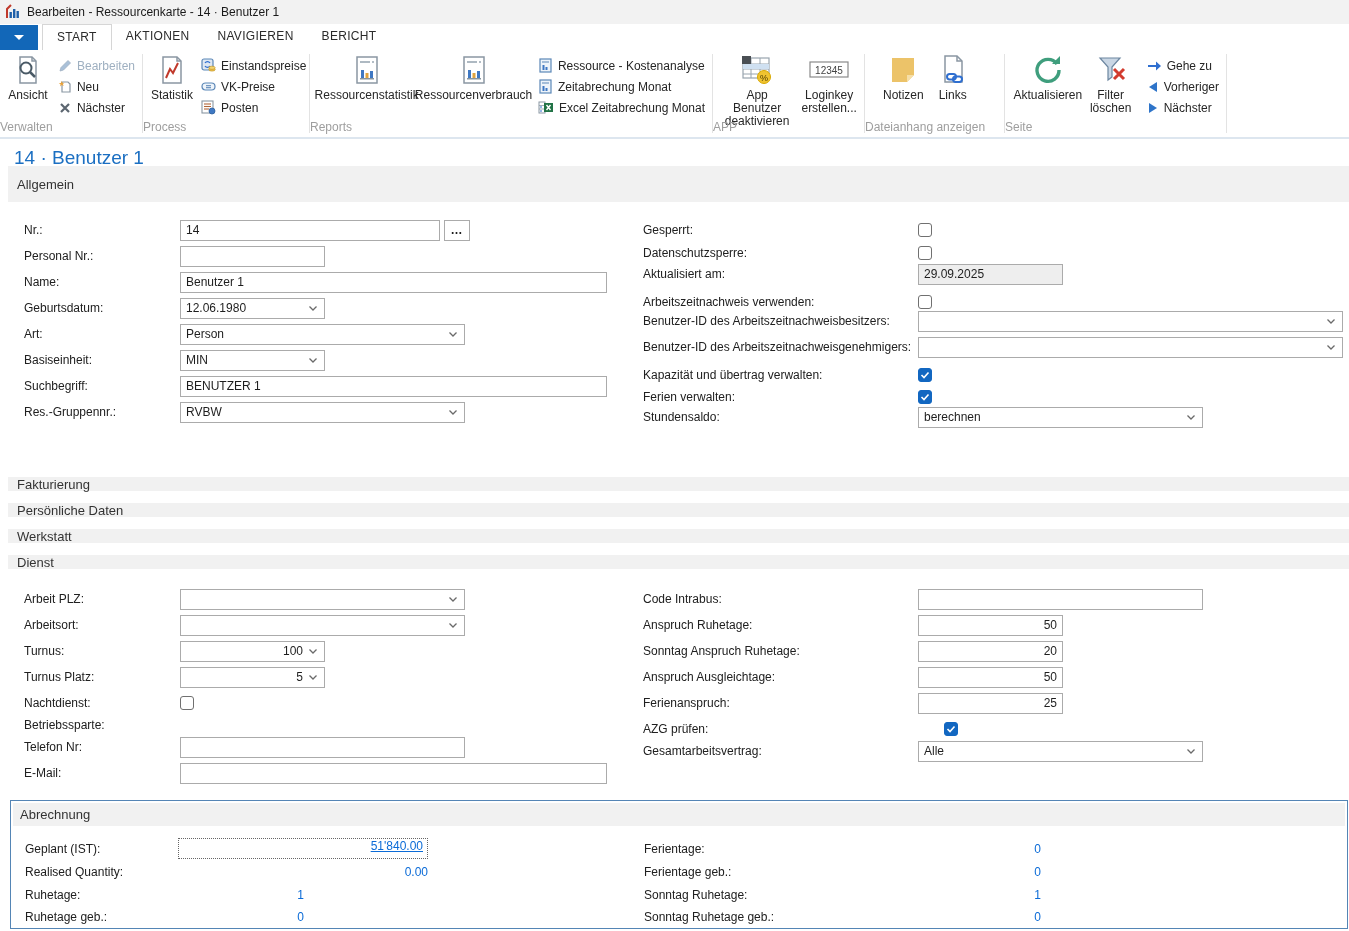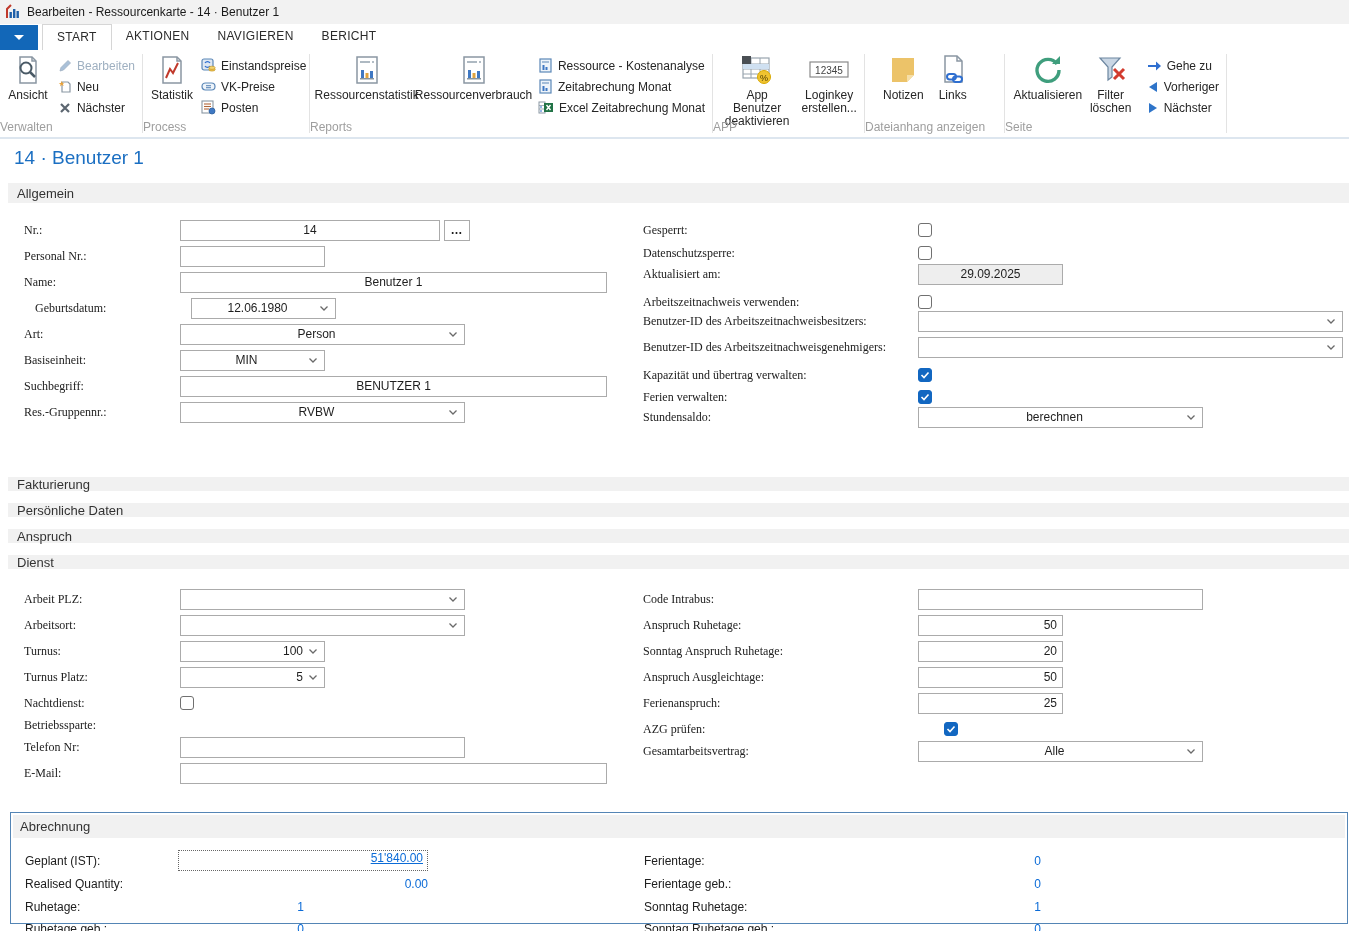--- a/index.html
+++ b/index.html
@@ -34,39 +34,39 @@
   .bigbtn .blabel { margin-top:3px; line-height:13px; color:#262626; }
   .stack { display:flex; flex-direction:column; padding-top:3px; }
   .smallbtn { display:flex; align-items:center; gap:5px; height:21px; padding:0 4px; cursor:pointer; color:#262626; white-space:nowrap; }
   .smallbtn.disabled { color:#9fb0c1; cursor:default; }
   
   .page-title { position:absolute; left:14px; top:147px; font-size:19px; color:#1b6fc2; }
   .sec-header { position:absolute; left:8px; right:0; height:14px; background:#f1f1f1;
     display:flex; align-items:center; padding-left:9px; font-size:13px; color:#333; cursor:pointer; }
   
   .row { position:absolute; left:24px; height:22px; display:flex; align-items:center; }
-  .row .lbl { width:156px; flex:none; color:#202020;font-family:Liberation Serif, serif; }
+  .row .lbl { width:156px; flex:none; color:#202020; }
   .row.rcol { left:643px; }
   .row.rcol .lbl { width:275px; }
   .fld { border:1px solid #ababab; background:#fff; height:21px; display:flex; align-items:center;
     padding:0 5px; overflow:hidden; white-space:nowrap; }
   .fld.ro { background:#eeeeee; }
-  .fld .v { flex:1;text-align:center; }
+  .fld .v { flex:1; }
   .fld.combo .v { flex:1; }
   .fld.combo.num .v { text-align:right; padding-right:4px; }
   .chev { flex:none; display:flex; align-items:center; }
   .w145 { width:145px; } .w260 { width:260px; } .w285 { width:285px; }
   .w427 { width:427px; } .w425 { width:425px; } .w250 { width:250px; }
   .assist { border:1px solid #ababab; width:26px; height:21px; margin-left:4px; display:flex;
     align-items:center; justify-content:center; font-weight:bold; letter-spacing:1px; cursor:pointer; }
   .cb { width:14px; height:14px; border:1px solid #707070; border-radius:3px; background:#fff; cursor:pointer;
     display:flex; align-items:center; justify-content:center; }
   .cb.on { background:#1267c1; border-color:#1267c1; }
   
-  .ab-box { position:absolute; left:10px; top:800px; width:1338px; height:112px; border:1px solid #5485b5; background:#fff;margin-top:12px; }
+  .ab-box { position:absolute; left:10px; top:800px; width:1338px; height:129px; border:1px solid #5485b5; background:#fff; }
   .ab-header { position:absolute; left:2px; right:2px; top:2px; height:23px; background:#f1f1f1;
     display:flex; align-items:center; padding-left:7px; font-size:13px; color:#333; cursor:pointer; }
   .abrow { position:absolute; left:14px; height:21px; display:flex; align-items:center; }
   .abrow .lbl { width:156px; flex:none; color:#202020; }
   .abrow.rcol { left:633px; }
   .abrow.rcol .lbl { width:275px; }
   .val-blue { color:#0b6bd7; text-align:right; }
   .val-link { color:#0b6bd7; text-decoration:underline; cursor:pointer; }
   .focus-fld { border:1px dotted #666; height:21px; display:flex; align-items:flex-start; justify-content:flex-end; padding:0 4px; }
   .w247r { width:247px; } .w123r { width:123px; } .w122r { width:122px; }
@@ -380,21 +380,21 @@
           </div>
         </div>
       </div>
       <div class="glabel">Seite</div>
       <div class="gsep"></div>
     </div>
   </div>
 
   <div class="page-title">14 · Benutzer 1</div>
 
-  <div class="sec-header" style="top:183px;height:20px;">
+  <div class="sec-header" style="top:166px;height:36px;">
     <span>Allgemein</span>
   </div>
 
   <div class="row" style="top:219px;">
     <span class="lbl">Nr.:</span>
     <div class="fld w260">
         <span class="v">14</span>
       </div>
     <div class="assist">…</div>
   </div>
@@ -403,21 +403,21 @@
     <div class="fld w145">
         <span class="v"></span>
       </div>
   </div>
   <div class="row" style="top:271px;">
     <span class="lbl">Name:</span>
     <div class="fld w427">
         <span class="v">Benutzer 1</span>
       </div>
   </div>
-  <div class="row" style="top:297px;margin-left:11px;">
+  <div class="row" style="top:297px;">
     <span class="lbl">Geburtsdatum:</span>
     <div class="fld combo w145">
       <span class="v">12.06.1980</span>
       <span class="chev">
           <svg width="12" height="12" viewBox="0 0 12 12">
             <path d="M2.5 4.5 L6 8 L9.5 4.5" fill="none" stroke="#6a6a6a" stroke-width="1.3"></path>
           </svg>
         </span>
     </div>
   </div>
@@ -529,21 +529,21 @@
     </div>
   </div>
 
   <div class="sec-header" style="top:477px;">
     <span>Fakturierung</span>
   </div>
   <div class="sec-header" style="top:503px;">
     <span>Persönliche Daten</span>
   </div>
   <div class="sec-header" style="top:529px;">
-    <span>Anspruch</span>
+    <span>Werkstatt</span>
   </div>
   <div class="sec-header" style="top:555px;">
     <span>Dienst</span>
   </div>
 
   <div class="row" style="top:588px;">
     <span class="lbl">Arbeit PLZ:</span>
     <div class="fld combo w285">
       <span class="v"></span>
       <span class="chev">

